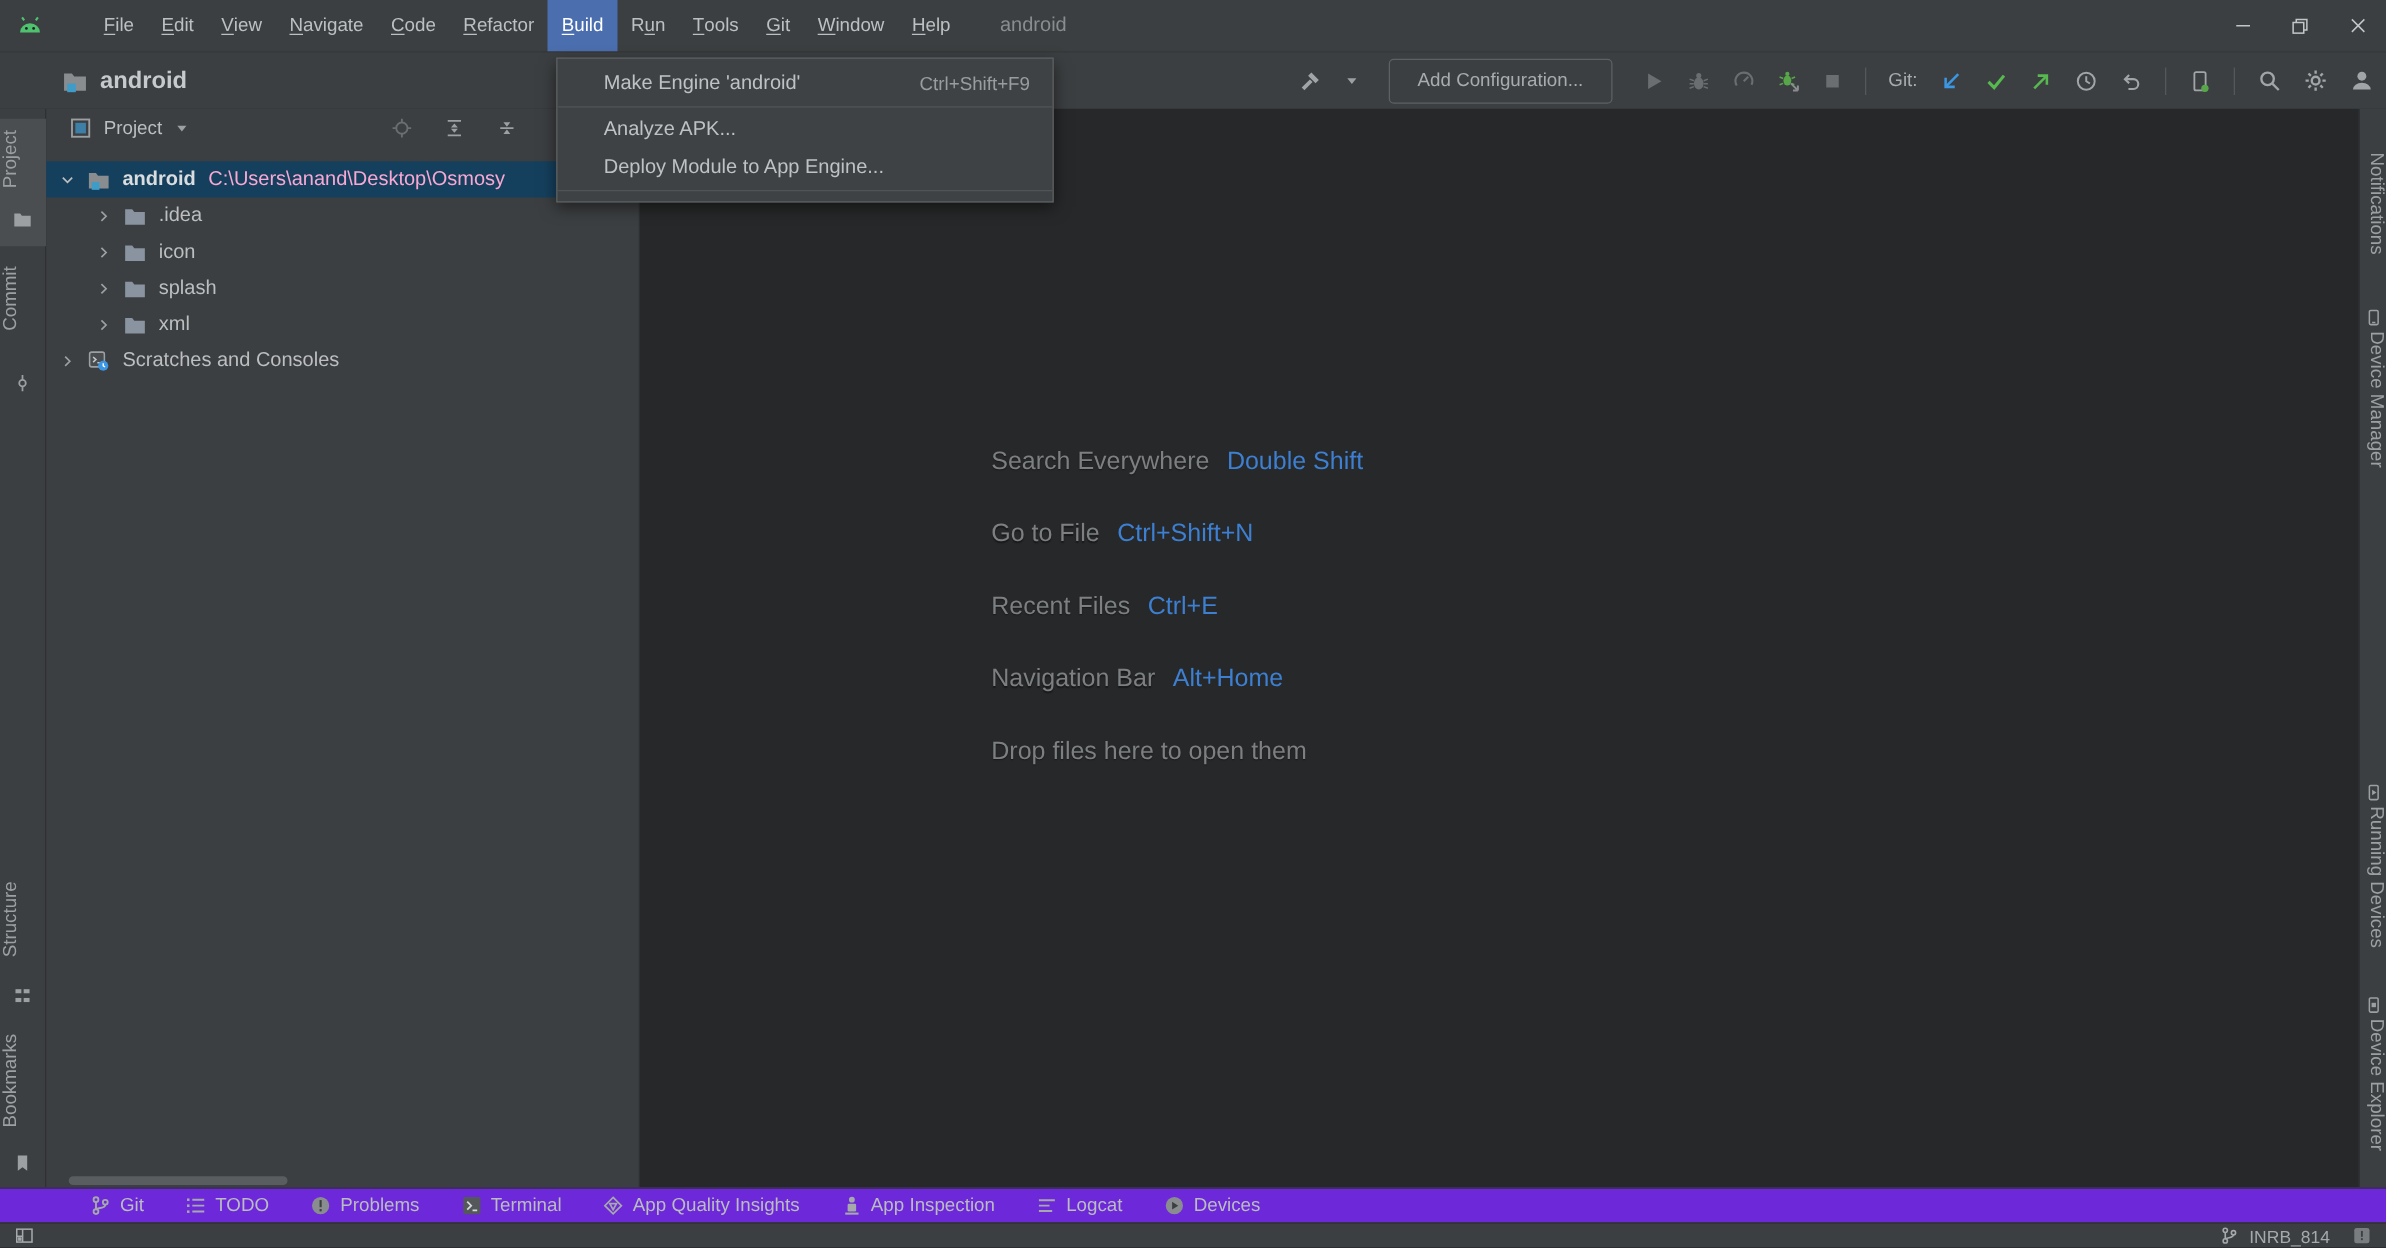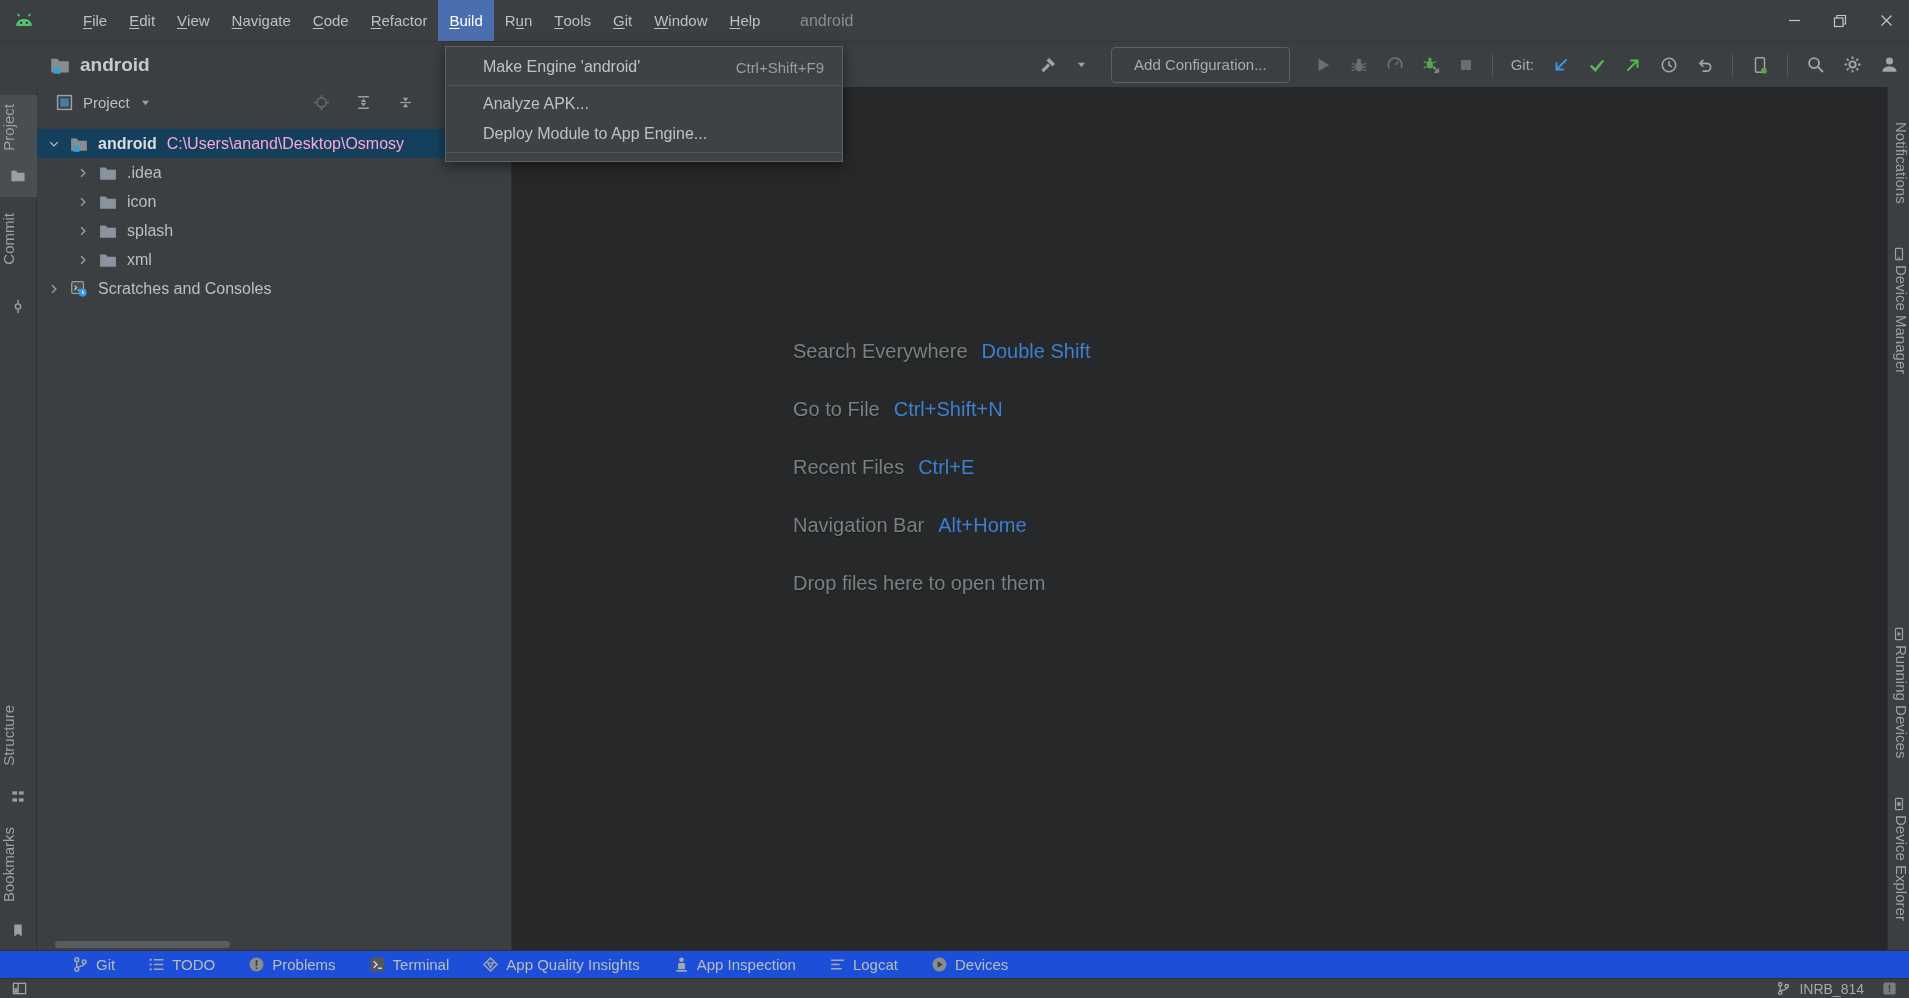--- a/index.html
+++ b/index.html
@@ -62,26 +62,26 @@
   .tree-row .tname-bold { margin-left:10px; font-weight:bold; color:#DADDDF; }
   .tree-row .tpath { margin-left:10px; color:#f9a8d4; }
   .pad-root { padding-left:9px; }
   .pad-child { padding-left:38px; }
   .pad-rootnochev { padding-left:33px; }
   .hscroll { position:absolute; left:18px; bottom:2px; width:175px; height:7px; border-radius:4px; background:#5A5D5F; }
 
   
   .editor { position:absolute; left:512px; top:0; right:22px; bottom:0; background:#272829; }
   .shortcuts { position:absolute; left:281px; top:253px; }
-  .sc-row { height:58px; display:flex; }
+  .sc-row { height:58px; display:flex; align-items:center; }
   .sc-label { font-size:20px; color:#7D8082; text-shadow:0 1px 1px rgba(0,0,0,.4); }
   .sc-key { font-size:20px; color:#3D7FD1; margin-left:14px; }
 
   
-  .bottom-bar { position:absolute; left:0; right:0; bottom:20px; height:28px; background:#1d4ed8; border-top:1px solid #2E3133; display:flex; align-items:center; padding-left:72px; gap:33px; }
+  .bottom-bar { position:absolute; left:0; right:0; bottom:20px; height:28px; background:#6d28d9; border-top:1px solid #2E3133; display:flex; align-items:center; padding-left:72px; gap:33px; }
   .bb-item { display:flex; align-items:center; gap:7px; font-size:15px; color:#BABDBF; }
   .status-bar { position:absolute; left:0; right:0; bottom:0; height:20px; background:#3C3F41; border-top:1px solid #2E3133; display:flex; align-items:center; padding:0 12px; font-size:14px; color:#A6A9AB; }
   .sb-right { margin-left:auto; display:flex; align-items:center; gap:8px; }
 
   
   .dropdown { position:absolute; left:445px; top:46px; width:398px; background:#3F4244; border:1px solid #5E6163; box-shadow:0 4px 12px rgba(0,0,0,.5); z-index:50; padding:5px 0; }
   .dd-item { height:30px; display:flex; align-items:center; padding:0 18px 0 37px; font-size:16px; color:#BFC2C4; }
   .dd-item .dd-shortcut { margin-left:auto; font-size:15px; color:#9A9DA0; }
   .dd-item.disabled { color:#6F7274; }
   .dd-sep { height:1px; background:#515456; margin:3px 0; }

